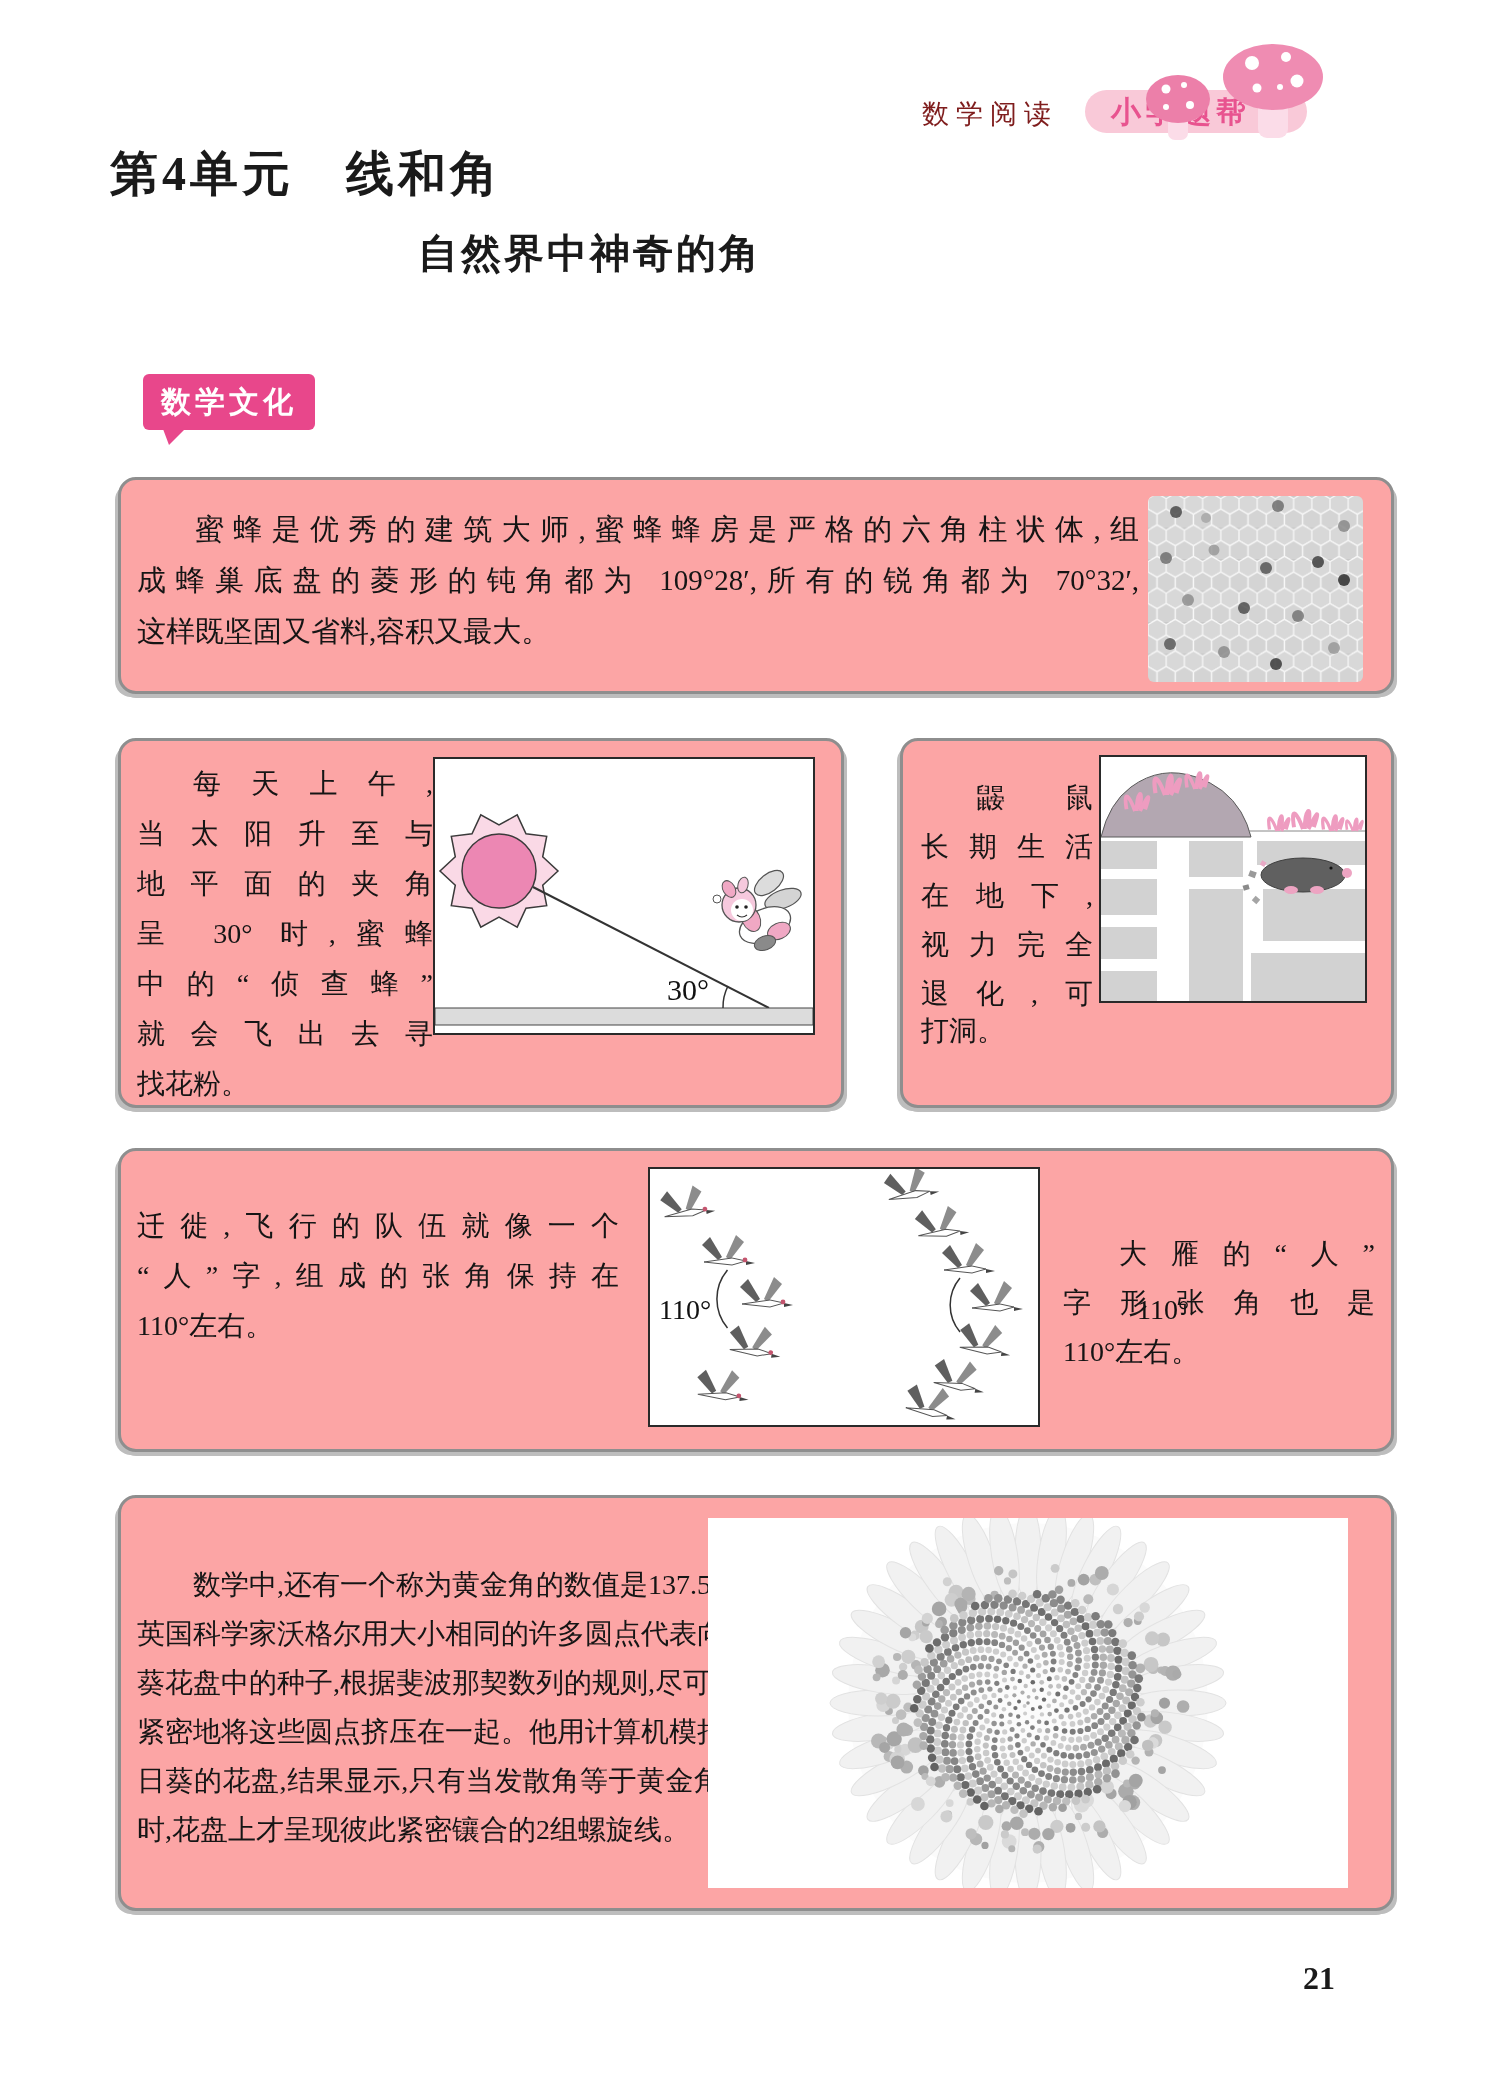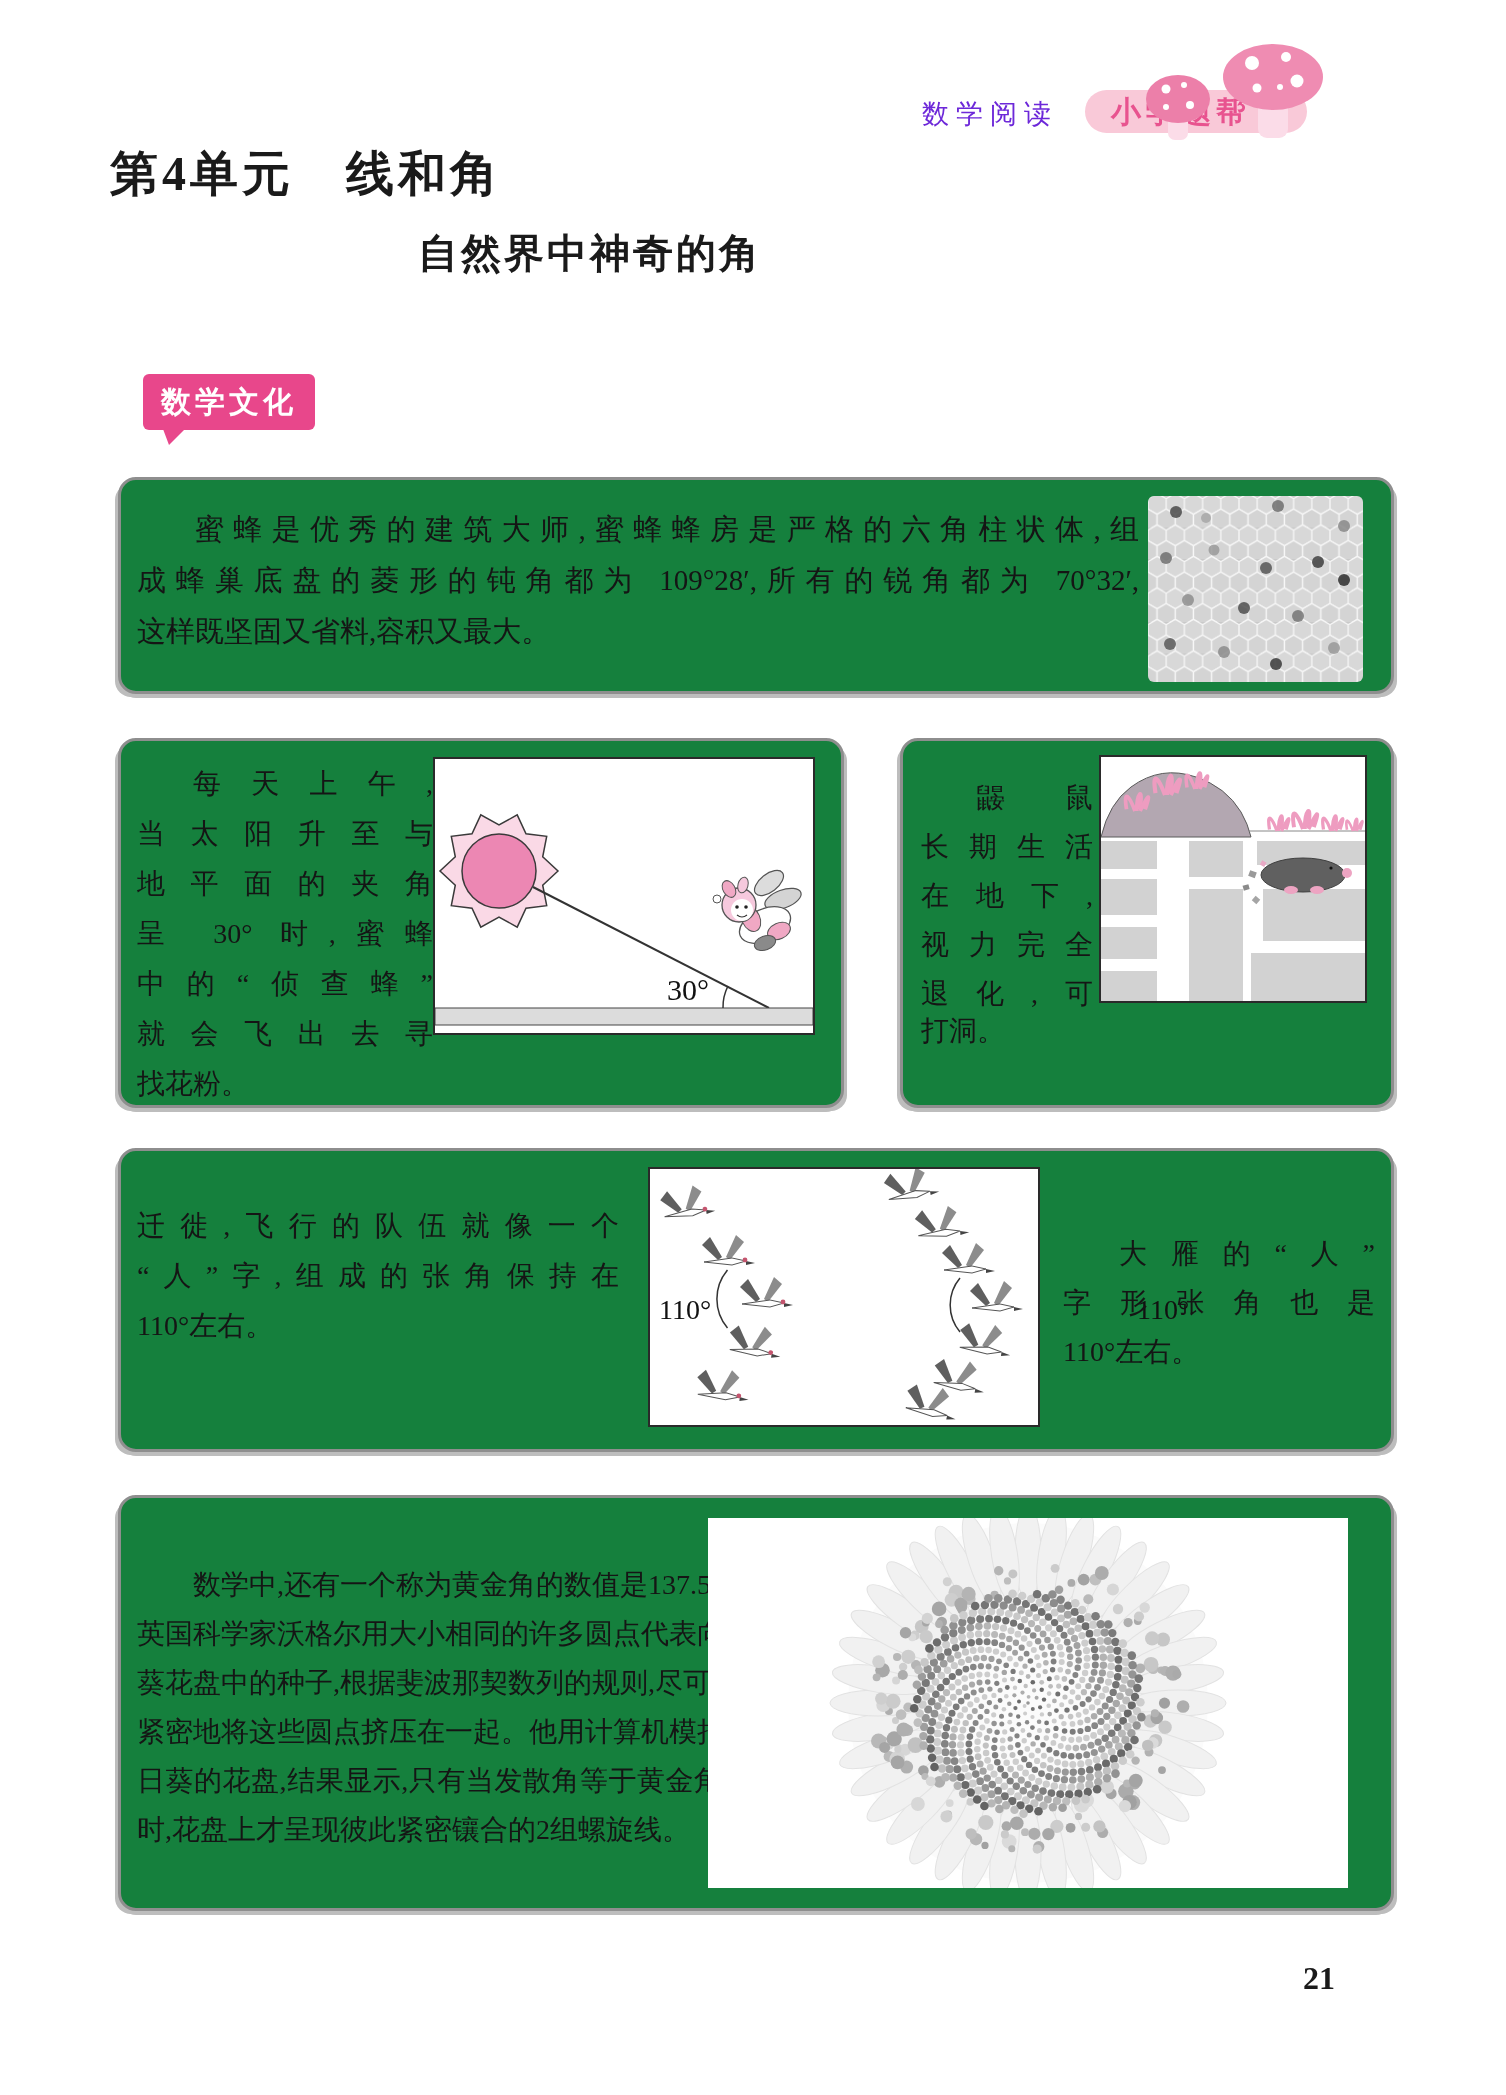--- a/index.html
+++ b/index.html
@@ -1,41 +1,41 @@
 <!DOCTYPE html>
 <html><head>
 <meta charset="utf-8">
 <style>
   html,body{margin:0;padding:0;background:#ffffff;}
   .page{position:relative;width:1506px;height:2095px;background:#fff;overflow:hidden;
         font-family:"Liberation Serif","DejaVu Serif",serif;color:#1a1a1a;}
 
   
-  .hdr-section{position:absolute;left:922px;top:96px;font-size:27px;letter-spacing:7px;color:#6d28d9;
+  .hdr-section{position:absolute;left:922px;top:96px;font-size:27px;letter-spacing:7px;color:#7f1d1d;
                font-family:"Liberation Serif","DejaVu Serif",serif;}
   .hdr-pill{position:absolute;left:1085px;top:90px;width:222px;height:43px;border-radius:22px;
             background:#f9c9d8;}
   .hdr-pill span{position:absolute;left:26px;top:0;line-height:43px;font-size:30px;font-weight:bold;
             letter-spacing:5px;color:#e8538f;font-family:"Liberation Sans","DejaVu Sans",sans-serif;}
   .mushrooms{position:absolute;left:1140px;top:38px;width:185px;height:105px;}
 
   
   .title{position:absolute;left:110px;top:142px;font-size:48px;font-weight:bold;letter-spacing:4px;
          font-family:"Liberation Serif","DejaVu Serif",serif;}
   .subtitle{position:absolute;left:418px;top:226px;font-size:40px;font-weight:bold;letter-spacing:3px;
          font-family:"Liberation Sans","DejaVu Sans",sans-serif;}
   .badge{position:absolute;left:143px;top:374px;width:172px;height:56px;background:#e8478b;
          border-radius:6px;text-align:center;line-height:56px;color:#fff;font-size:30px;font-weight:bold;
          letter-spacing:4px;font-family:"Liberation Sans","DejaVu Sans",sans-serif;}
   .badge::after{content:'';position:absolute;left:20px;bottom:-15px;width:0;height:0;
          border-style:solid;border-width:16px 16px 0 6px;
          border-color:#e8478b transparent transparent transparent;}
 
   
-  .panel{position:absolute;background:#15803d;border:3px solid #8e8e8e;border-radius:18px;
+  .panel{position:absolute;background:#fca5a5;border:3px solid #8e8e8e;border-radius:18px;
          box-shadow:-5px 5px 0 -2px #bdbdbd, 5px 5px 0 -2px #bdbdbd, 0 6px 0 -2px #bdbdbd;}
   #box1{left:118px;top:477px;width:1270px;height:211px;}
   #box2{left:118px;top:738px;width:720px;height:364px;}
   #box3{left:900px;top:738px;width:488px;height:364px;}
   #box4{left:118px;top:1148px;width:1270px;height:298px;}
   #box5{left:118px;top:1495px;width:1270px;height:410px;}
 
   .tline{position:relative;white-space:nowrap;font-size:28px;color:#151515;}
   .spread{text-align:justify;text-align-last:justify;}
   .ind{text-indent:2em;}

